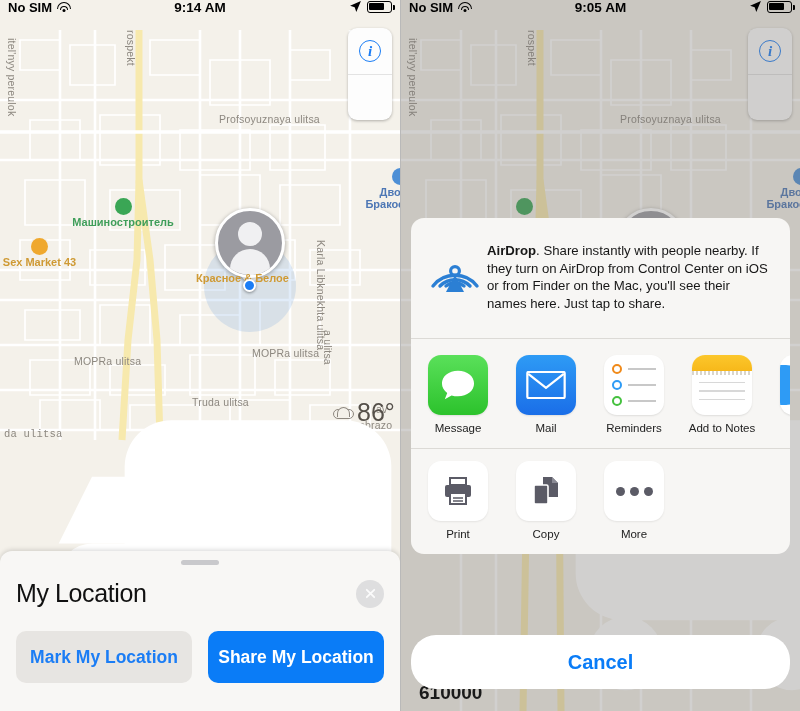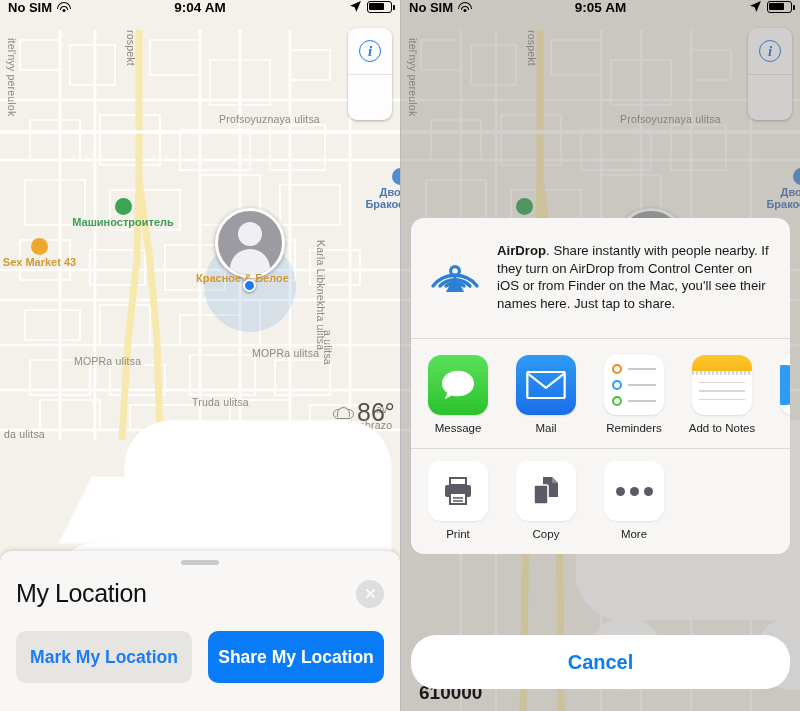--- a/index.html
+++ b/index.html
@@ -92,21 +92,21 @@
     justify-content:center; font-size:17.5px; font-weight:bold; }
   .act.secondary { background:#e7e5e2; color:#1b7df5; }
   .act.primary { background:#0a7cf7; color:#ffffff; }
 
   
   .dim { position:absolute; inset:0; background:rgba(120,118,114,.34); z-index:20; }
   .behind-text { position:absolute; left:18px; z-index:21; color:#1a1a1a; font-weight:bold;
     font-size:19px; white-space:nowrap; }
   .sharesheet { position:absolute; left:10px; right:10px; top:218px; background:#f7f6f4;
     border-radius:13px; z-index:30; overflow:hidden; }
-  .airdrop { display:flex; gap:12px; padding:20px 18px 26px 14px; align-items:flex-start; }
+  .airdrop { display:flex; gap:2px; padding:20px 18px 26px 14px; align-items:flex-start; }
   .ad-icon { flex:0 0 auto; width:60px; height:60px; margin-top:2px; }
   .ad-text { font-size:13.2px; line-height:17.5px; color:#171717; padding-top:4px; }
   .ad-text b { font-weight:bold; }
   .divider { height:1px; background:#dcdad6; }
   .iconrow { display:flex; padding:16px 0 14px 16px; gap:26px; overflow:hidden; }
   .appitem { width:62px; flex:0 0 auto; display:flex; flex-direction:column; align-items:center; }
   .appicon { width:60px; height:60px; border-radius:13px; overflow:hidden; position:relative;
     box-shadow:0 1px 2px rgba(0,0,0,.1); }
   .applabel { font-size:11.5px; color:#222; margin-top:7px; white-space:nowrap; }
   .actionrow { display:flex; padding:12px 0 14px 16px; gap:26px; }
@@ -163,21 +163,21 @@
       </svg>
 
       <span class="maplabel vert" style="left:18px; top:38px; transform:rotate(90deg);">itel'nyy pereulok</span>
       <span class="maplabel vert" style="left:137px; top:30px; transform:rotate(90deg);">rospekt</span>
       <span class="maplabel" style="left:219px; top:113px;">Profsoyuznaya ulitsa</span>
       <span class="maplabel vert" style="left:327px; top:240px; transform:rotate(90deg);">Karla Libknekhta ulitsa</span>
       <span class="maplabel" style="left:74px; top:355px;">MOPRa ulitsa</span>
       <span class="maplabel" style="left:252px; top:347px;">MOPRa ulitsa</span>
       <span class="maplabel" style="left:192px; top:396px;">Truda ulitsa</span>
       <span class="maplabel vert" style="left:334px; top:330px; transform:rotate(90deg);">a ulitsa</span>
-      <span class="maplabel" style="left:4px; top:428px;">da ulitsa</span>
+      <span class="maplabel" style="left:4px; top:428px;font-family:Liberation Mono, monospace;">da ulitsa</span>
       <span class="maplabel" style="left:310px; top:419px;">Obshchyeobrazo</span>
       <span class="maplabel" style="left:376px; top:403px;">av</span>
 
       <div class="poi green" style="left:58px; top:198px; width:130px;">
         <div class="poi-pin">
           <svg width="11" height="11" viewBox="0 0 12 12">
               <rect x="2" y="2" width="8" height="6" rx="1.4" fill="#fff"></rect>
               <circle cx="3.5" cy="9" r="1.1" fill="#fff"></circle>
               <circle cx="8.5" cy="9" r="1.1" fill="#fff"></circle>
             </svg>
@@ -240,21 +240,21 @@
 
     <div class="statusbar">
       <div class="sb-left">
         <span>No SIM</span>
         <span class="wifi">
             <i></i>
             <i></i>
             <i></i>
           </span>
       </div>
-      <div class="sb-center">9:04 AM</div>
+      <div class="sb-center">9:14 AM</div>
       <div class="sb-right">
         <svg class="loc-arrow" viewBox="0 0 24 24">
           <path d="M22 2 L2 10.5 L10.5 13.5 L13.5 22 Z" fill="#000"></path>
           </svg>
         <span class="battery">
             <span></span>
           </span>
       </div>
     </div>
 

